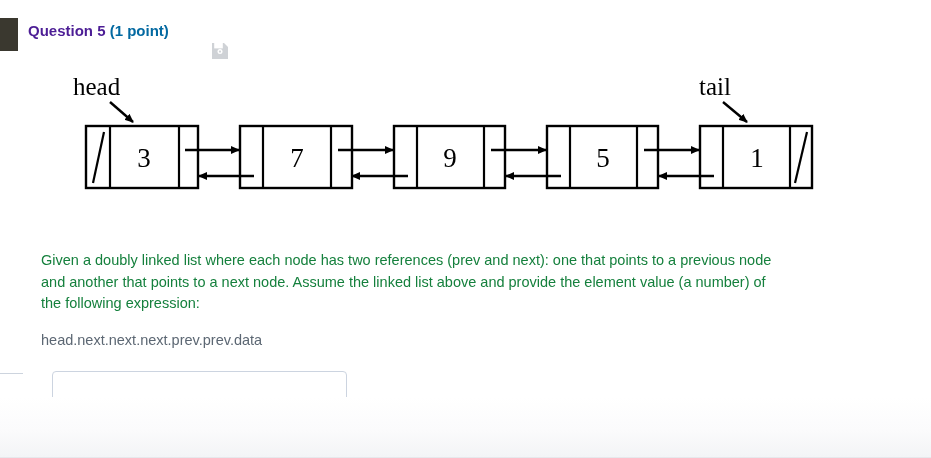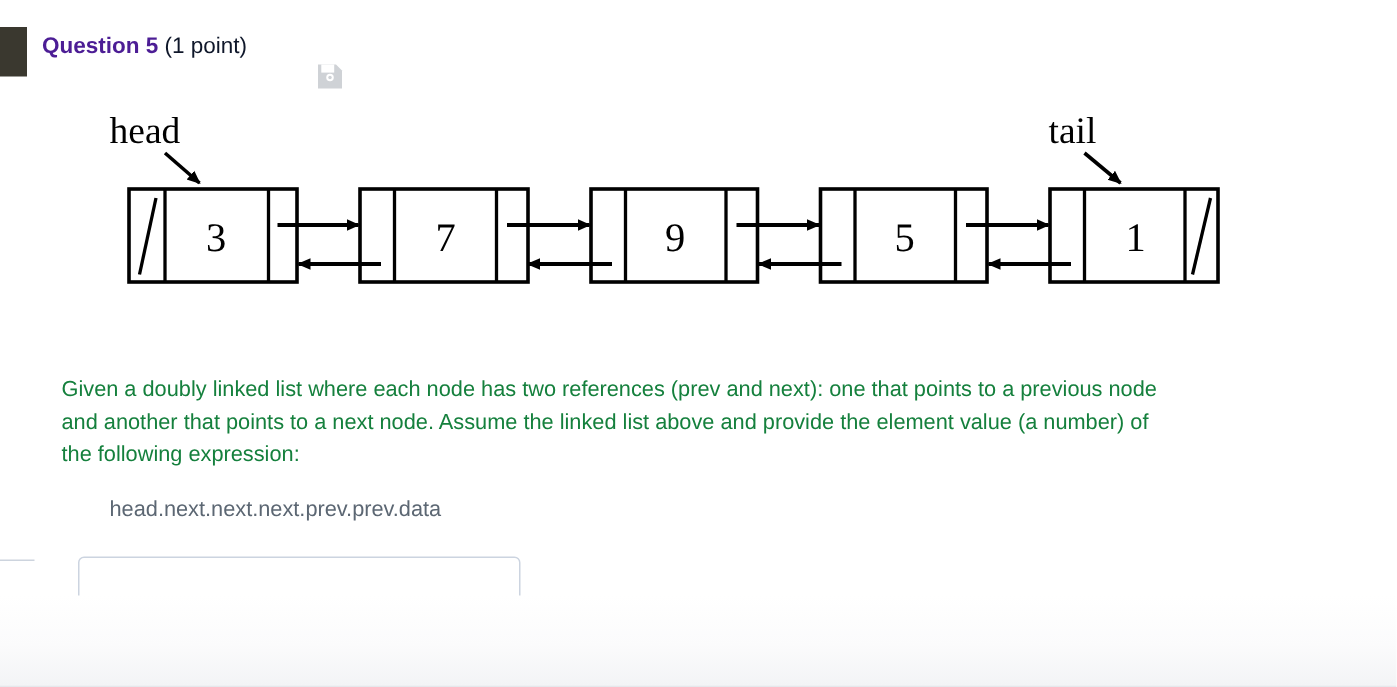--- a/index.html
+++ b/index.html
@@ -56,22 +56,22 @@
     top: 4px;
     font-size: 15px;
     color: #4b5766;
     white-space: nowrap;
   }
   .qheader-text .q-title {
     font-weight: bold;
     color: #4c1d95;
   }
   .qheader-text .q-points {
-    font-weight: normal;
-    color: #0f172a;
+    font-weight: bold;
+    color: #0369a1;
     margin-top: 20px;
   }
   .qheader-icon {
     position: absolute;
     left: 211px;
     top: 24px;
     width: 18px;
     height: 18px;
   }
 
@@ -96,21 +96,20 @@
     font-size: 14.5px;
     line-height: 21.5px;
     color: #15803d;
   }
   .qexpr {
     position: absolute;
     left: 41px;
     top: 332px;
     font-size: 14.5px;
     color: #5c6773;
-    margin-left: 32px;
   }
 
   
   .divider {
     position: absolute;
     left: 0;
     top: 373px;
     width: 23px;
     height: 1px;
     background: #cdd4de;

